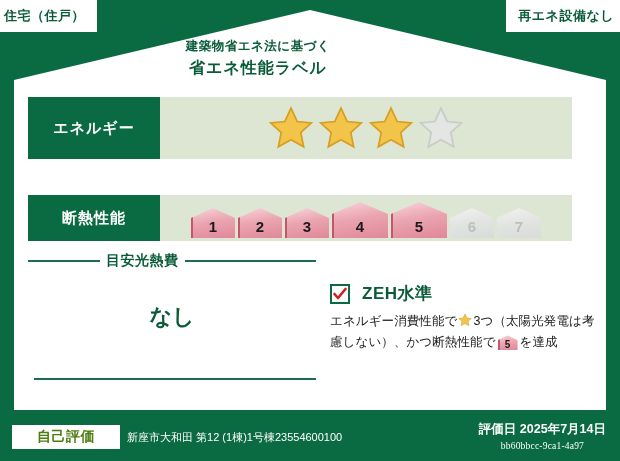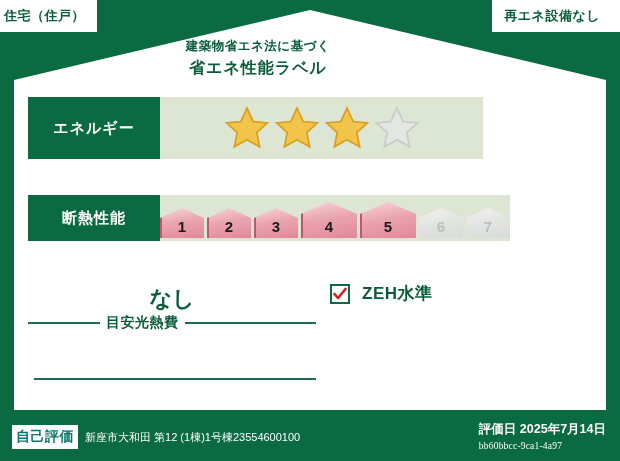--- a/index.html
+++ b/index.html
@@ -19,42 +19,42 @@
     position: absolute;
     background: #ffffff;
     color: #0a5c39;
     font-weight: bold;
     font-size: 13px;
     letter-spacing: 0.5px;
     display: flex; align-items: center; justify-content: center;
     white-space: nowrap;
   }
   #tag-left  { left: 0;  top: 0; height: 32px; padding: 0 12px 0 4px; }
-  #tag-right { right: 0; top: 0; height: 32px; padding: 0 20px 0 12px; }
+  #tag-right { right: 0; top: 0; height: 32px; padding: 0 6px 0 12px; }
 
   
   #house {
     position: absolute;
     left: 14px; top: 10px;
     width: 592px; height: 400px;
     background: #ffffff;
     clip-path: polygon(0% 17.5%, 50% 0%, 100% 17.5%, 100% 100%, 0% 100%);
   }
 
   
   #title-block {
     position: absolute; left: 0; top: 38px; width: 516px;
     text-align: center; color: #0a5c39;
   }
   #title-sub  { font-size: 12.5px; font-weight: bold; letter-spacing: 0.5px; }
   #title-main { font-size: 16px; font-weight: bold; letter-spacing: 1px; margin-top: 3px; }
 
   
   .perf-row {
-    position: absolute; left: 28px; width: 455px; height: 62px;
+    position: absolute; left: 28px; width: 544px; height: 62px;
     display: flex; align-items: stretch;
   }
   #row-energy     { top: 97px; }
   #row-insulation { top: 195px; height: 46px; }
 
   .perf-label {
     width: 132px; flex: 0 0 132px;
     background: #0a6b42; color: #ffffff;
     display: flex; flex-direction: column;
     align-items: center; justify-content: center;
@@ -139,29 +139,29 @@
     clip-path: polygon(0% 33%, 50% 0%, 100% 33%, 100% 100%, 0% 100%);
   }
   .inline-grade span { position: relative; z-index: 2; }
 
   
   #footer-left {
     position: absolute; left: 12px; bottom: 12px;
     display: flex; align-items: center; gap: 7px;
   }
   #self-eval-badge {
-    background: #ffffff; color: #0f766e;
+    background: #ffffff; color: #4d7c0f;
     font-weight: bold; font-size: 14px;
-    padding: 3px 4px; letter-spacing: 0.5px; white-space: nowrap;
+    padding: 3px 25px; letter-spacing: 0.5px; white-space: nowrap;
   }
   #footer-address { color: #ffffff; font-size: 11px; white-space: nowrap; }
 
   #footer-right {
     position: absolute; right: 14px; bottom: 10px;
-    text-align: left; color: #ffffff;
+    text-align: center; color: #ffffff;
   }
   #eval-date { font-size: 12.5px; font-weight: bold; white-space: nowrap; }
   #label-id  { font-size: 9.5px; margin-top: 3px; letter-spacing: 0.2px;
                font-family: Liberation Serif, serif; }
 </style>
 </head>
 <body>
 
 <div id="label-root">
 
@@ -229,38 +229,44 @@
           </div>
           <div class="grade off">
             <span class="g-shape"></span>
             <span class="g-num">7</span>
           </div>
         </div>
     </div>
   </div>
 
   <div id="cost-panel">
-    <div id="cost-value">なし</div>
     <div id="cost-head">
       <span class="rule short"></span>
       <span>目安光熱費</span>
       <span class="rule"></span>
     </div>
+    <div id="cost-value">なし</div>
     <div id="cost-foot-rule"></div>
   </div>
 
   <div id="zeh-panel">
     <div id="zeh-head">
       <span id="zeh-check">
         <svg width="14" height="14" viewBox="0 0 14 14">
           <path d="M1.5 7 L5 11 L12.5 2" stroke="#cc2222" stroke-width="2.6" fill="none" stroke-linecap="round" stroke-linejoin="round"></path>
         </svg>
       </span>
       <span id="zeh-title">ZEH水準</span>
     </div>
+    <div id="zeh-desc">
+      <span>エネルギー消費性能で</span><span class="inline-star">
+        <svg width="14" height="14" viewBox="0 0 24 24">
+          <polygon points="12,1.6 15.2,8.6 22.6,9.4 17.1,14.4 18.6,21.8 12,18.1 5.4,21.8 6.9,14.4 1.4,9.4 8.8,8.6" fill="#f2c44a" stroke="#d9a227" stroke-width="1"></polygon>
+        </svg></span><span>3つ（太陽光発電</span><span>は考慮しない）、かつ断熱性能で</span><span class="inline-grade"><span>5</span></span><span>を達成</span>
+    </div>
   </div>
 
   <div id="footer-left">
     <div id="self-eval-badge">自己評価</div>
     <div id="footer-address">新座市大和田 第12 (1棟)1号棟23554600100</div>
   </div>
   <div id="footer-right">
     <div id="eval-date">評価日 2025年7月14日</div>
     <div id="label-id">bb60bbcc-9ca1-4a97</div>
   </div>

